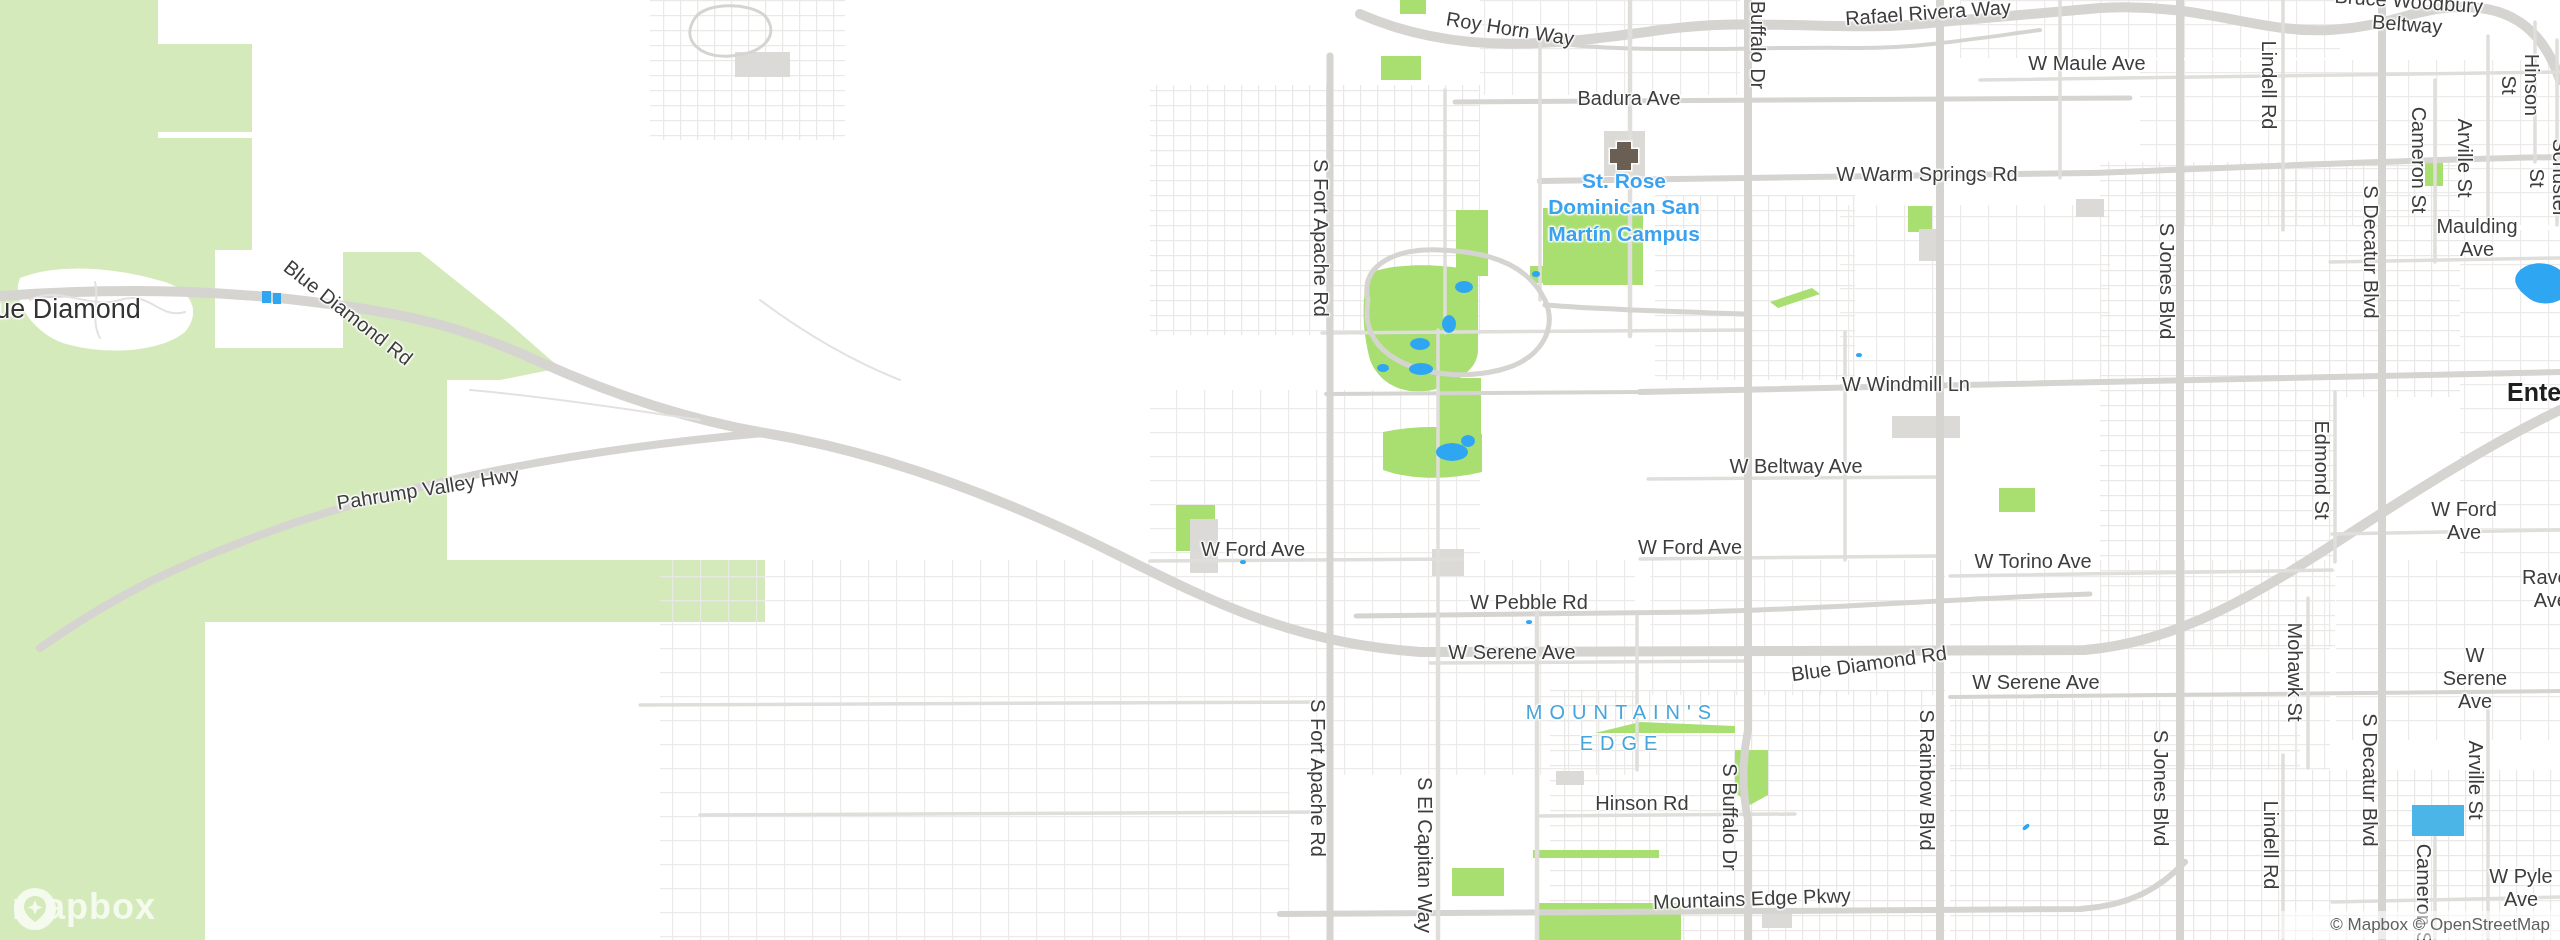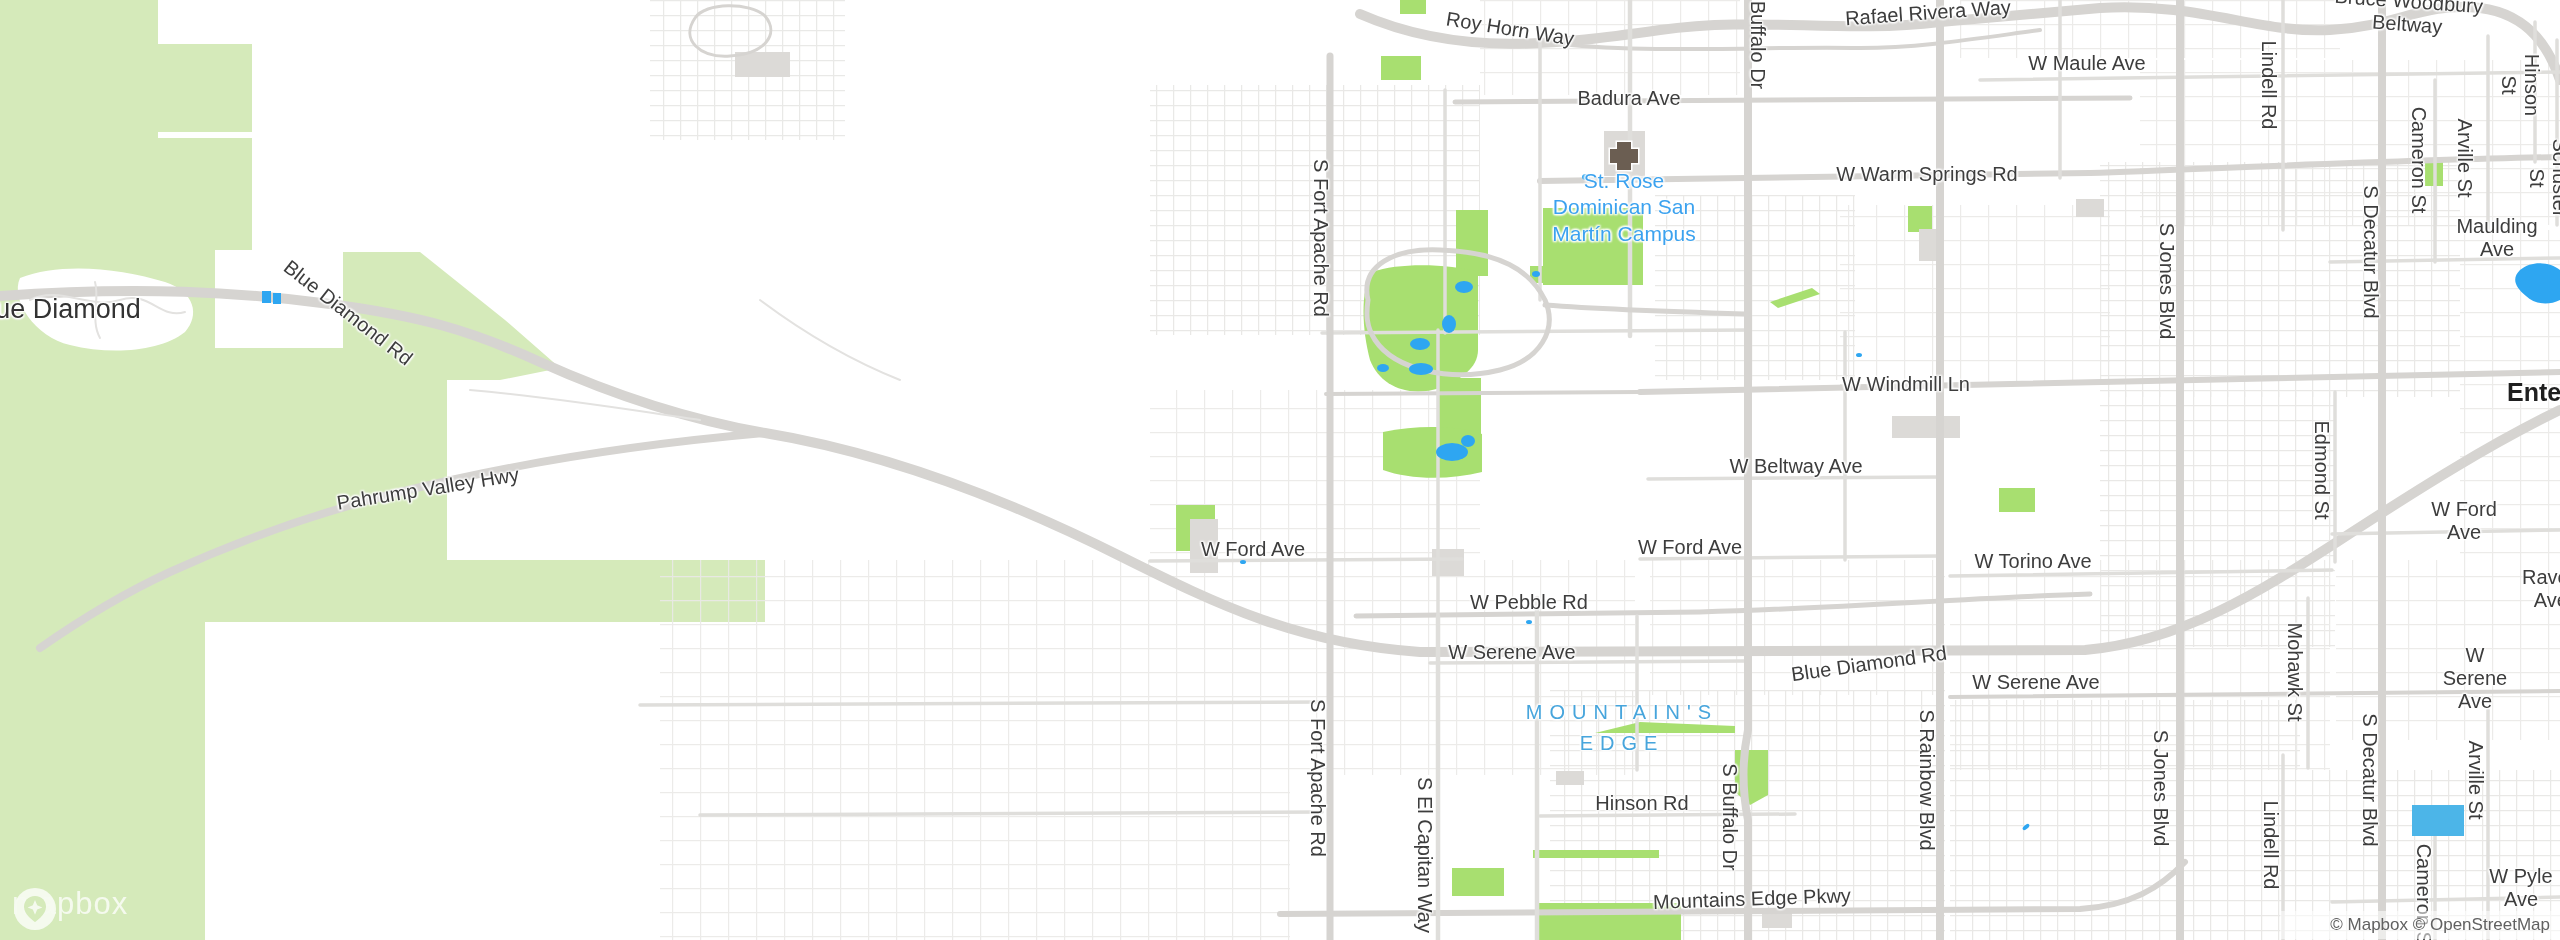--- a/index.html
+++ b/index.html
@@ -4,24 +4,24 @@
 <style>
   html,body{margin:0;padding:0;background:#fff;}
   .map{position:relative;width:2560px;height:940px;overflow:hidden;background:#ffffff;
        font-family:"Liberation Sans",sans-serif;}
   .map svg{position:absolute;left:0;top:0;}
   .lbl{position:absolute;white-space:pre-line;text-align:center;pointer-events:none;
        color:#3d3d3d;font-size:20px;line-height:1.15;
        text-shadow:0 0 3px #fff,0 0 3px #fff,1px 1px 2px #fff,-1px -1px 2px #fff,1px -1px 2px #fff,-1px 1px 2px #fff;}
   .lbl.town{font-size:27px;color:#333;}
   .lbl.place{font-size:25px;font-weight:bold;color:#1f1f1f;white-space:nowrap;}
-  .lbl.poi{font-size:21px;color:#3ba2ef;line-height:1.25;}
+  .lbl.poi{font-size:21px;color:#3ba2ef;line-height:1.25;font-weight:bold;}
   .lbl.area{font-size:20px;color:#47a5dc;letter-spacing:7px;line-height:1.55;margin-left:8px;}
   .logo{position:absolute;left:12px;top:886px;display:flex;align-items:center;gap:6px;opacity:.8;}
-  .logo .word{font-size:31px;font-weight:normal;color:rgba(255,255,255,.95);letter-spacing:1px;}
+  .logo .word{font-size:36px;font-weight:bold;color:rgba(255,255,255,.95);letter-spacing:1px;}
   .attrib{position:absolute;right:0;top:911px;height:28px;background:rgba(255,255,255,.55);
           display:flex;align-items:center;padding:0 10px 0 14px;}
   .attrib span{font-size:17px;color:#616161;margin-left:36px;}
 </style>
 </head>
 <body>
 
 <div class="map">
 
   <svg width="2560" height="940" viewBox="0 0 2560 940">
@@ -194,21 +194,21 @@
     </g>
   </svg>
 
   <div id="labels">
       <div class="lbl road" style="left: 1510px; top: 29px; transform: translate(-50%, -50%) rotate(9deg);">Roy Horn Way</div>
       <div class="lbl road" style="left: 1928px; top: 13px; transform: translate(-50%, -50%) rotate(-4deg);">Rafael Rivera Way</div>
       <div class="lbl road" style="left: 2408px; top: 13px; transform: translate(-50%, -50%) rotate(4deg);">Bruce Woodbury Beltway</div>
       <div class="lbl road" style="left: 1629px; top: 98px; transform: translate(-50%, -50%) rotate(0deg);">Badura Ave</div>
       <div class="lbl road" style="left: 2087px; top: 63px; transform: translate(-50%, -50%) rotate(0deg);">W Maule Ave</div>
       <div class="lbl road" style="left: 1927px; top: 174px; transform: translate(-50%, -50%) rotate(0deg);">W Warm Springs Rd</div>
-      <div class="lbl road" style="left: 2477px; top: 238px; transform: translate(-50%, -50%) rotate(0deg); margin-left: 20px;">Maulding Ave</div>
+      <div class="lbl road" style="left: 2477px; top: 238px; transform: translate(-50%, -50%) rotate(0deg);">Maulding Ave</div>
       <div class="lbl road" style="left: 1906px; top: 384px; transform: translate(-50%, -50%) rotate(0deg);">W Windmill Ln</div>
       <div class="lbl road" style="left: 1796px; top: 466px; transform: translate(-50%, -50%) rotate(0deg);">W Beltway Ave</div>
       <div class="lbl road" style="left: 1253px; top: 549px; transform: translate(-50%, -50%) rotate(0deg);">W Ford Ave</div>
       <div class="lbl road" style="left: 1690px; top: 547px; transform: translate(-50%, -50%) rotate(0deg);">W Ford Ave</div>
       <div class="lbl road" style="left: 2464px; top: 521px; transform: translate(-50%, -50%) rotate(0deg);">W Ford Ave</div>
       <div class="lbl road" style="left: 2033px; top: 561px; transform: translate(-50%, -50%) rotate(0deg);">W Torino Ave</div>
       <div class="lbl road" style="left: 1529px; top: 602px; transform: translate(-50%, -50%) rotate(0deg);">W Pebble Rd</div>
       <div class="lbl road" style="left: 1512px; top: 652px; transform: translate(-50%, -50%) rotate(0deg);">W Serene Ave</div>
       <div class="lbl road" style="left: 1869px; top: 664px; transform: translate(-50%, -50%) rotate(-8deg);">Blue Diamond Rd</div>
       <div class="lbl road" style="left: 2036px; top: 682px; transform: translate(-50%, -50%) rotate(0deg);">W Serene Ave</div>

